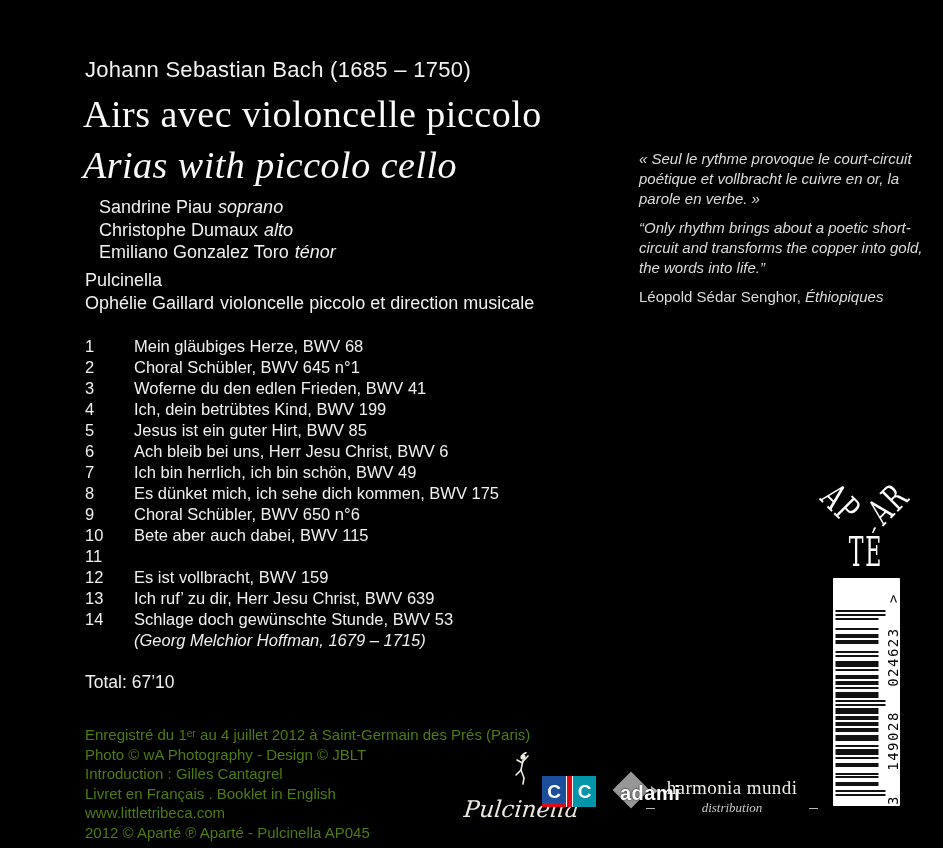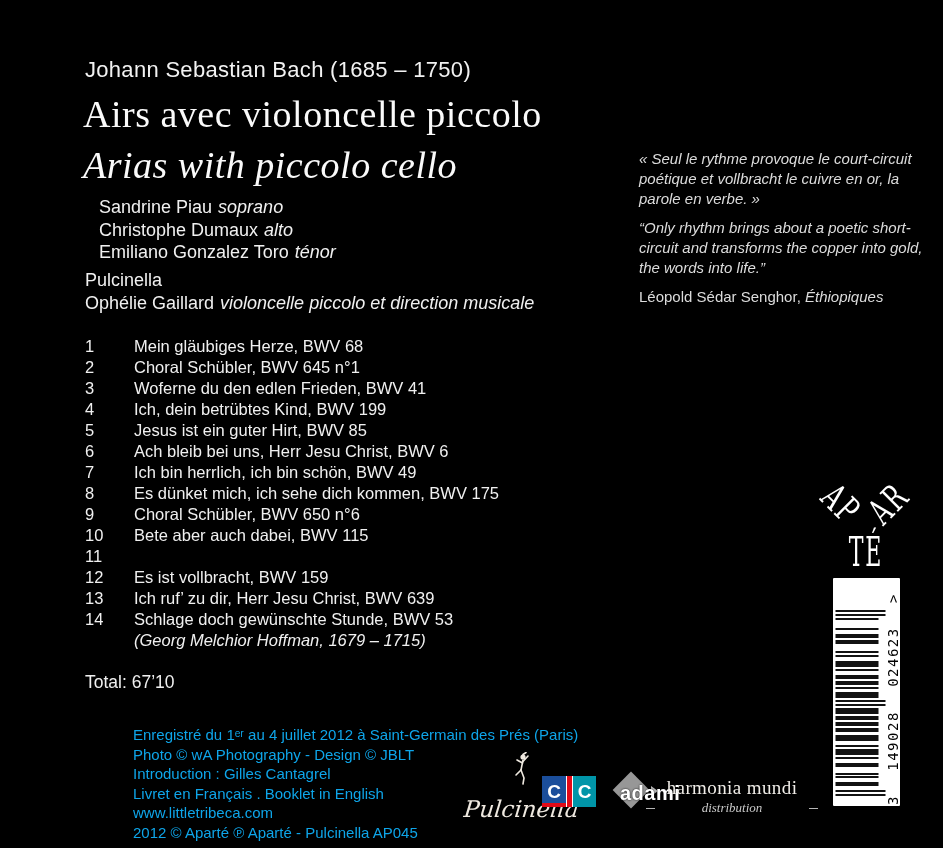--- a/index.html
+++ b/index.html
@@ -15,37 +15,37 @@
 
   
   .composer{left:85px;top:57px;font-size:22px;letter-spacing:.3px;color:#f2f2f2;}
   .title-fr{left:83px;top:92px;font-family:"Liberation Serif",serif;font-size:38px;font-weight:400;letter-spacing:.5px;color:#fafafa;}
   .title-en{left:83px;top:143px;font-family:"Liberation Serif",serif;font-size:38px;font-style:italic;font-weight:400;letter-spacing:.5px;color:#fafafa;}
 
   
   .performers{left:99px;top:196px;font-size:18px;line-height:22.5px;}
   .performers .role{font-style:italic;margin-left:6px;}
   .ensemble{left:85px;top:269px;font-size:18px;line-height:23px;}
-  .ensemble .role{font-style:italic;margin-left:6px;}
+  .ensemble .role{margin-left:6px;}
 
   
   .tracks{left:85px;top:336px;font-size:16.5px;}
   .trow{display:flex;height:21px;line-height:21px;}
   .tnum{width:49px;flex:none;}
   .tnote{margin-left:49px;font-style:italic;height:21px;line-height:21px;}
   .total{left:85px;top:672px;font-size:17.5px;}
 
   
   .quote{left:639px;top:149px;width:284px;font-size:15px;line-height:20px;color:#dcdcdc;}
   .quote p{margin:0 0 9px 0;font-style:italic;}
   .quote .attrib{font-style:normal;margin-top:3px;}
   .quote .attrib .work{font-style:italic;}
 
   
-  .credits{left:85px;top:725px;font-size:15px;line-height:19.6px;color:#0ea5e9;margin-left:48px;}
+  .credits{left:85px;top:725px;font-size:15px;line-height:19.6px;color:#4d7c0f;}
 
   
   .aparte{left:816px;top:466px;width:100px;height:104px;color:#fff;font-family:"DejaVu Serif",serif;}
   .aparte span{position:absolute;display:inline-block;font-weight:400;}
   .aparte .wl{left:6px;top:24px;font-size:24px;letter-spacing:2px;transform:rotate(45deg) scale(1,1.5);}
   .aparte .wr{right:8px;top:24px;font-size:24px;letter-spacing:2px;transform:rotate(-45deg) scale(1,1.5);}
   .aparte .te{left:50%;top:62px;font-size:26px;letter-spacing:2px;transform:translateX(-50%) scale(.85,1.6);transform-origin:center top;}
 
   
   .barcode-box{left:833px;top:578px;width:67px;height:228px;background:#fff;border-radius:1px;}

